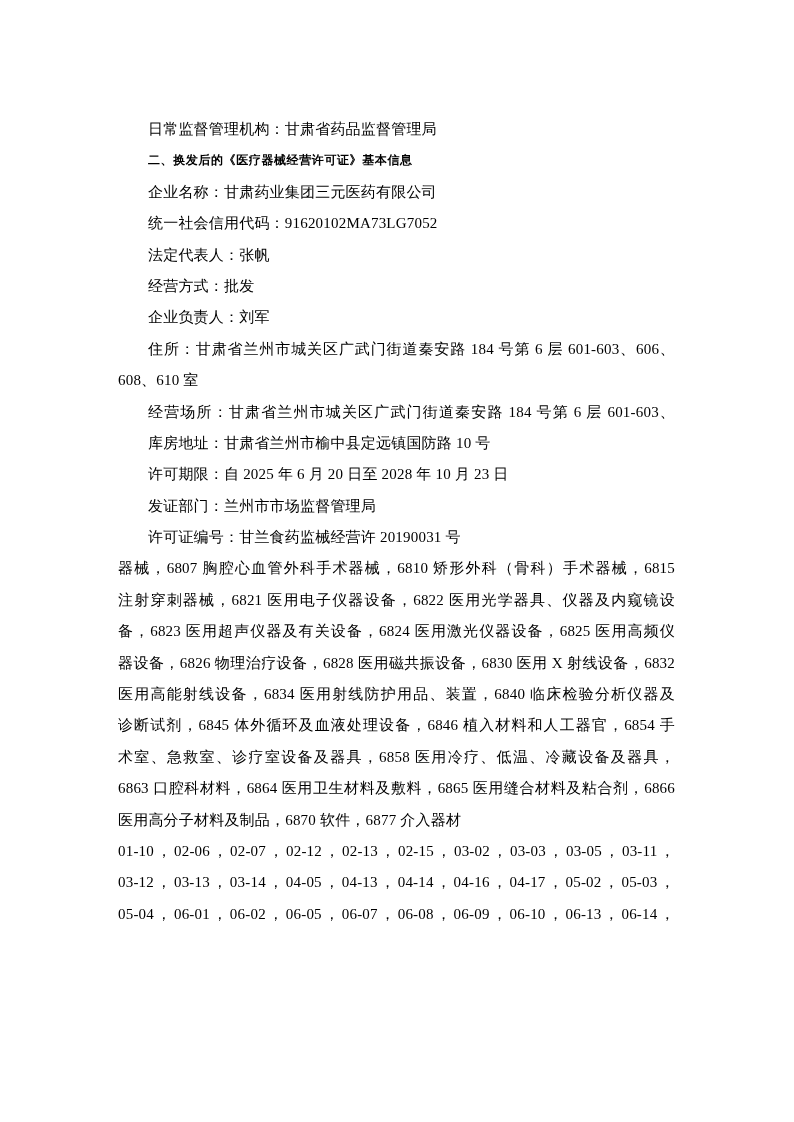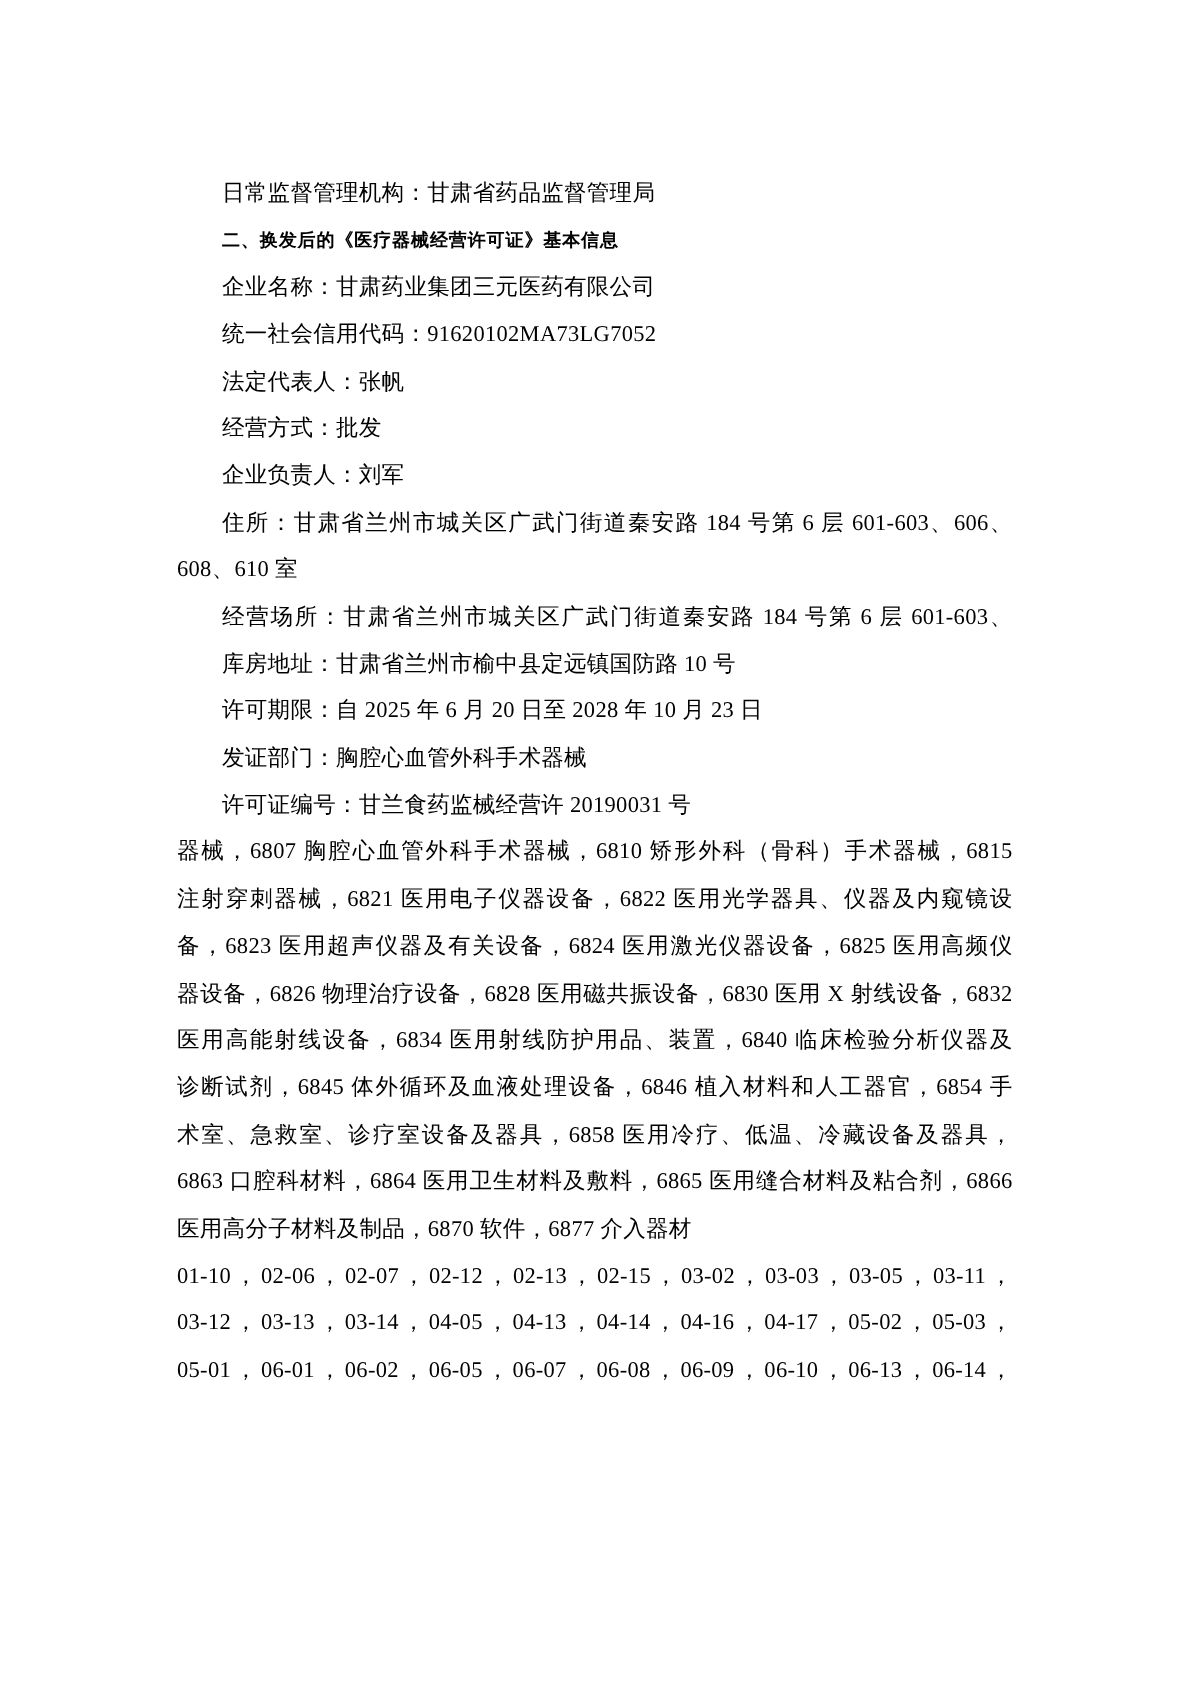--- a/index.html
+++ b/index.html
@@ -56,28 +56,28 @@
       <div class="line indent">企业名称：甘肃药业集团三元医药有限公司</div>
       <div class="line indent">统一社会信用代码：91620102MA73LG7052</div>
       <div class="line indent">法定代表人：张帆</div>
       <div class="line indent">经营方式：批发</div>
       <div class="line indent">企业负责人：刘军</div>
       <div class="line indent stretch">住所：甘肃省兰州市城关区广武门街道秦安路 184 号第 6 层 601-603、606、</div>
       <div class="line">608、610 室</div>
       <div class="line indent stretch">经营场所：甘肃省兰州市城关区广武门街道秦安路 184 号第 6 层 601-603、</div>
       <div class="line indent">库房地址：甘肃省兰州市榆中县定远镇国防路 10 号</div>
       <div class="line indent">许可期限：自 2025 年 6 月 20 日至 2028 年 10 月 23 日</div>
-      <div class="line indent">发证部门：胸腔心血管外科手术器械</div>
+      <div class="line indent">发证部门：兰州市市场监督管理局</div>
       <div class="line indent">许可证编号：甘兰食药监械经营许 20190031 号</div>
       <div class="line stretch">器械，6807 胸腔心血管外科手术器械，6810 矫形外科（骨科）手术器械，6815</div>
       <div class="line stretch">注射穿刺器械，6821 医用电子仪器设备，6822 医用光学器具、仪器及内窥镜设</div>
       <div class="line stretch">备，6823 医用超声仪器及有关设备，6824 医用激光仪器设备，6825 医用高频仪</div>
       <div class="line stretch">器设备，6826 物理治疗设备，6828 医用磁共振设备，6830 医用 X 射线设备，6832</div>
       <div class="line stretch">医用高能射线设备，6834 医用射线防护用品、装置，6840 临床检验分析仪器及</div>
       <div class="line stretch">诊断试剂，6845 体外循环及血液处理设备，6846 植入材料和人工器官，6854 手</div>
       <div class="line stretch">术室、急救室、诊疗室设备及器具，6858 医用冷疗、低温、冷藏设备及器具，</div>
       <div class="line stretch">6863 口腔科材料，6864 医用卫生材料及敷料，6865 医用缝合材料及粘合剂，6866</div>
       <div class="line">医用高分子材料及制品，6870 软件，6877 介入器材</div>
       <div class="line stretch">01-10，02-06，02-07，02-12，02-13，02-15，03-02，03-03，03-05，03-11，</div>
       <div class="line stretch">03-12，03-13，03-14，04-05，04-13，04-14，04-16，04-17，05-02，05-03，</div>
-      <div class="line stretch">05-01，06-01，06-02，06-05，06-07，06-08，06-09，06-10，06-13，06-14，</div>
+      <div class="line stretch">05-04，06-01，06-02，06-05，06-07，06-08，06-09，06-10，06-13，06-14，</div>
     </div>
 </div>
 
 </body></html>

